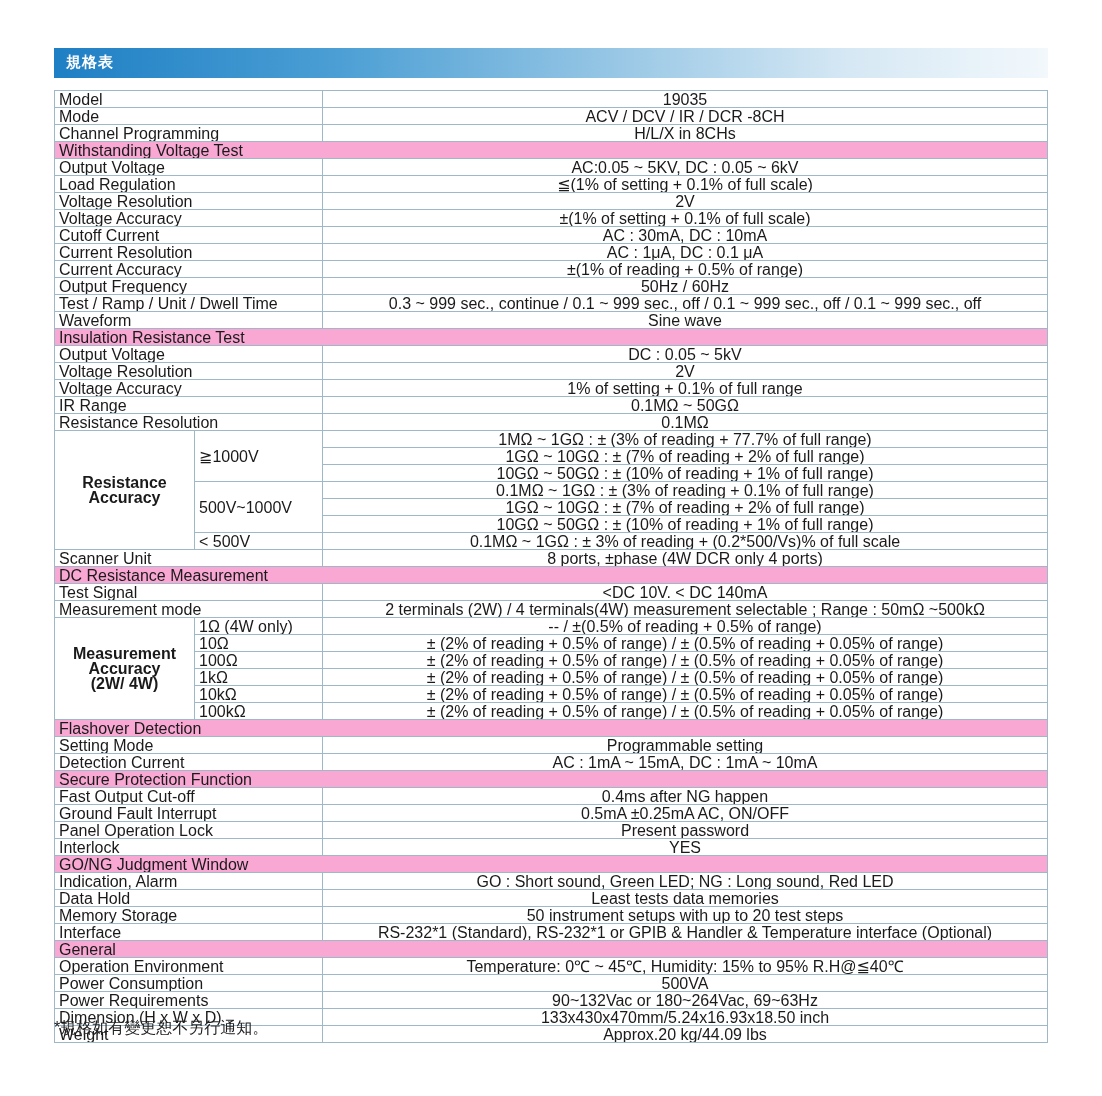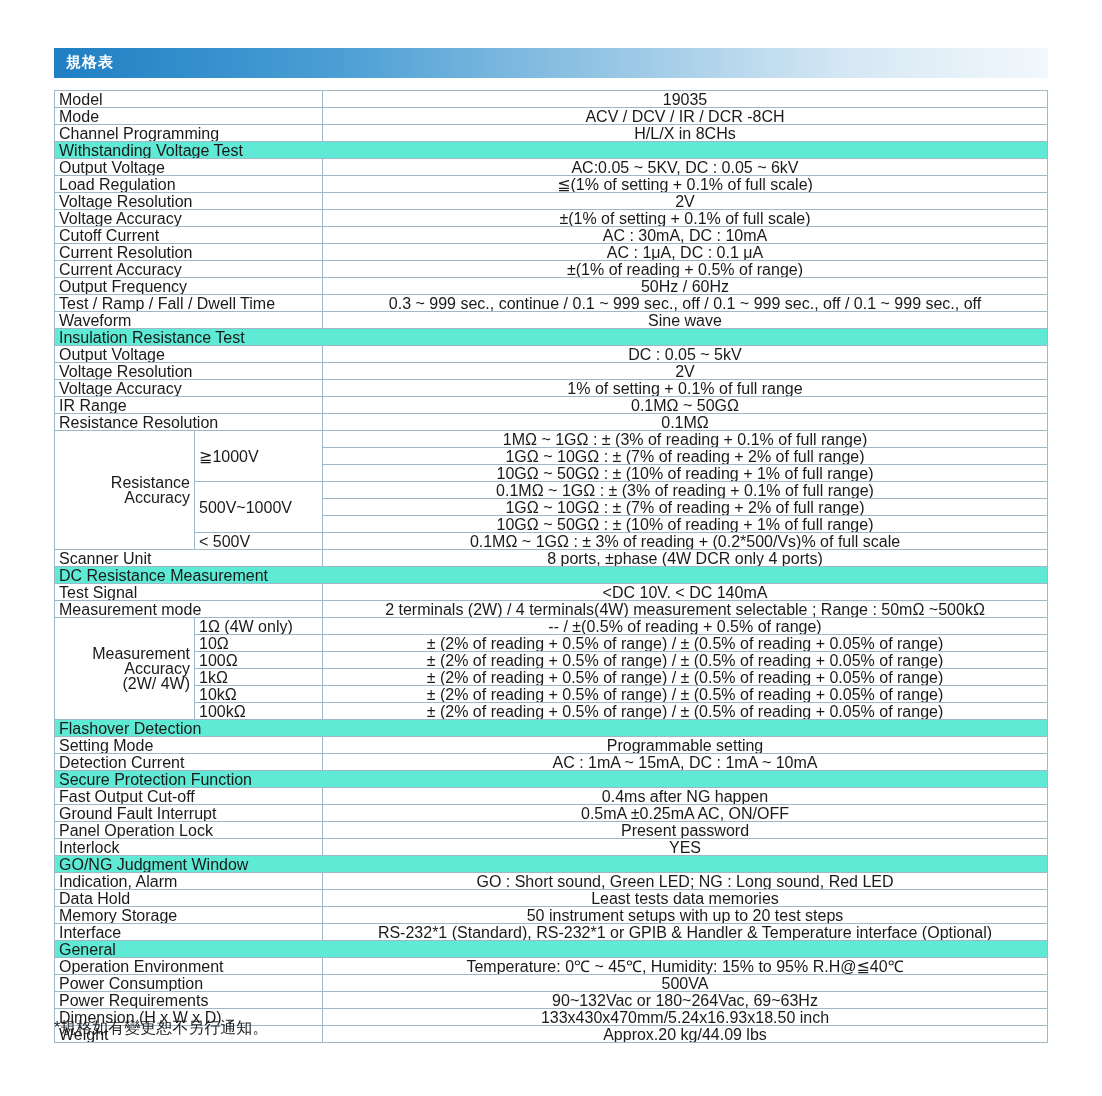--- a/index.html
+++ b/index.html
@@ -61,33 +61,34 @@
     width: 268px;
     text-align: left;
     background: #ffffff;
   }
   td.val {
     text-align: center;
     background: #ffffff;
     margin-top: 20px;
   }
   tr.section td {
-    background: #5eead4;
+    background: #f9a8d4;
     text-align: left;
     font-weight: normal;
   }
   td.sublbl {
     width: 128px;
     text-align: left;
     margin-left: 20px;
   }
   td.grouplbl {
     width: 140px;
-    text-align: right;
+    text-align: center;
     vertical-align: middle;
+    font-weight: bold;
   }
   .footnote {
     position: absolute;
     left: 54px;
     top: 1018px;
     font-size: 16px;
     color: #222;
   }
 </style>
 </head>
@@ -148,21 +149,21 @@
         </tr>
       <tr>
           <td class="lbl" colspan="2">Current Accuracy</td>
           <td class="val">±(1% of reading + 0.5% of range)</td>
         </tr>
       <tr>
           <td class="lbl" colspan="2">Output Frequency</td>
           <td class="val">50Hz / 60Hz</td>
         </tr>
       <tr>
-          <td class="lbl" colspan="2">Test / Ramp / Fall / Dwell Time</td>
+          <td class="lbl" colspan="2">Test / Ramp / Unit / Dwell Time</td>
           <td class="val">0.3 ~ 999 sec., continue / 0.1 ~ 999 sec., off / 0.1 ~ 999 sec., off / 0.1 ~ 999 sec., off</td>
         </tr>
       <tr>
           <td class="lbl" colspan="2">Waveform</td>
           <td class="val">Sine wave</td>
         </tr>
       <tr class="section">
           <td colspan="3">Insulation Resistance Test</td>
         </tr>
       <tr>
@@ -185,21 +186,21 @@
           <td class="lbl" colspan="2">Resistance Resolution</td>
           <td class="val">0.1MΩ</td>
         </tr>
 
       <tr>
         <td class="grouplbl" rowspan="7">
           <div>Resistance</div>
           <div>Accuracy</div>
         </td>
         <td class="sublbl" rowspan="3">≧1000V</td>
-        <td class="val">1MΩ ~ 1GΩ : ± (3% of reading + 0.1% of full range)</td>
+        <td class="val">1MΩ ~ 1GΩ : ± (3% of reading + 77.7% of full range)</td>
       </tr>
       <tr>
           <td class="val">1GΩ ~ 10GΩ : ± (7% of reading + 2% of full range)</td>
         </tr>
       <tr>
           <td class="val">10GΩ ~ 50GΩ : ± (10% of reading + 1% of full range)</td>
         </tr>
       <tr>
         <td class="sublbl" rowspan="3">500V~1000V</td>
         <td class="val">0.1MΩ ~ 1GΩ : ± (3% of reading + 0.1% of full range)</td>

